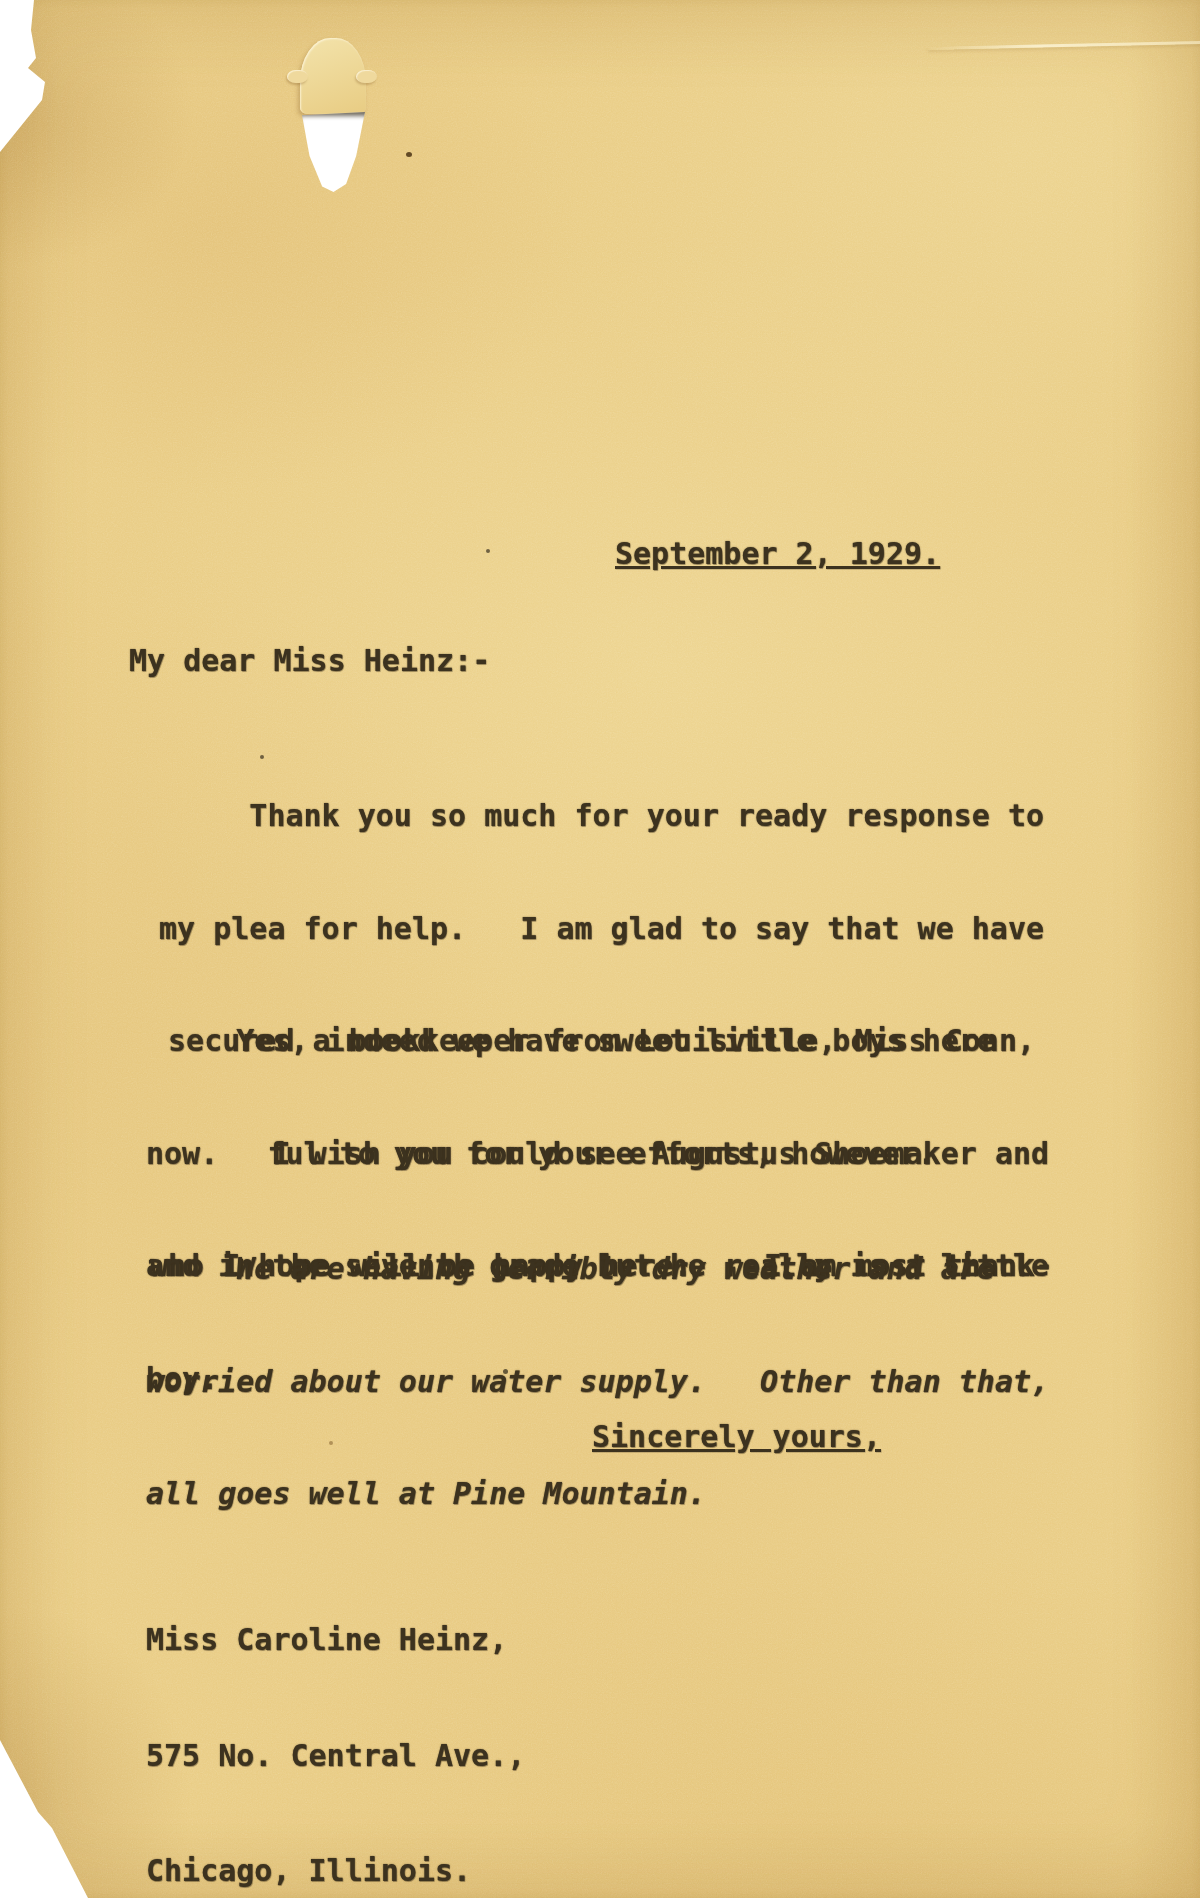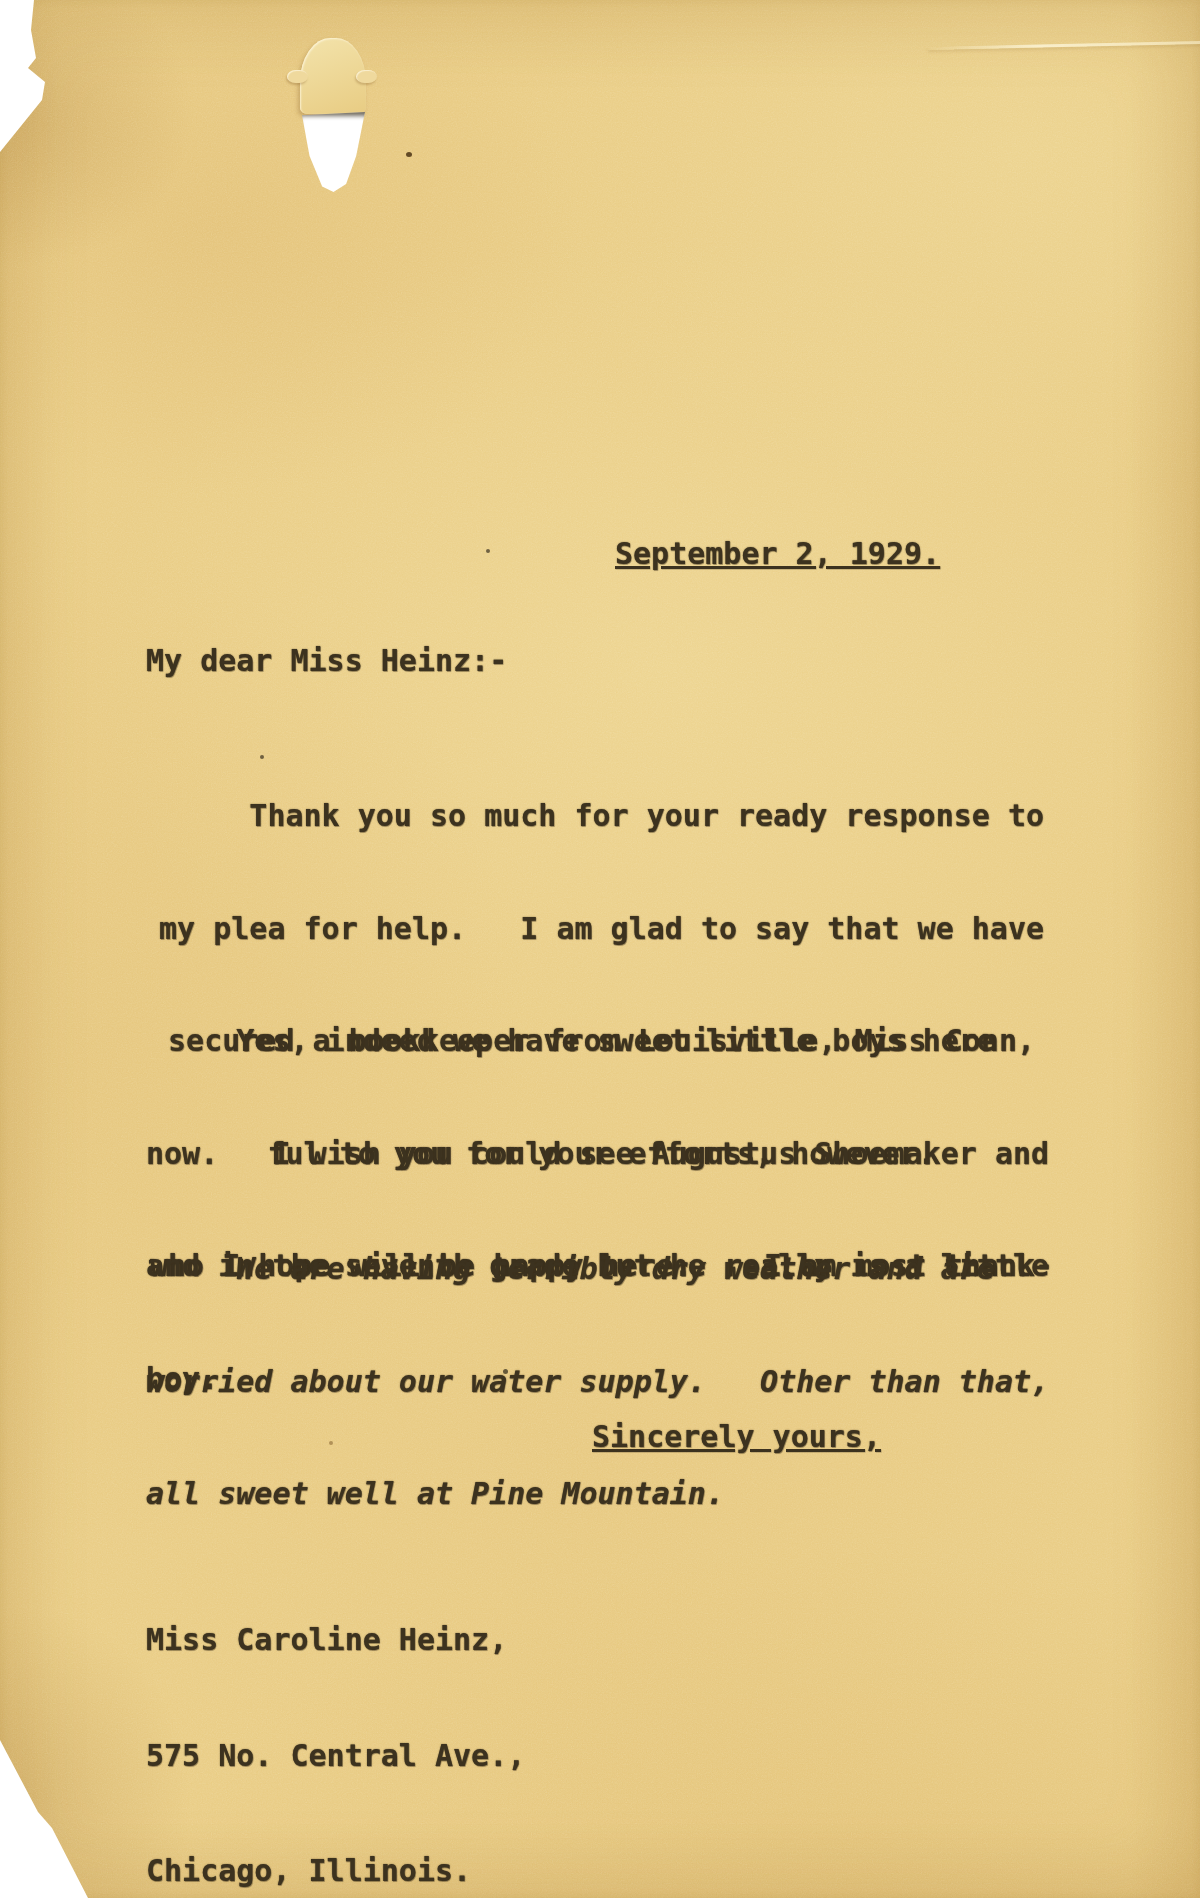--- a/index.html
+++ b/index.html
@@ -75,21 +75,21 @@
   .letter-text {
     position: absolute; inset: 0;
     color: #3c321f;
     font-size: 30px; font-weight: bold;
     white-space: pre;
     text-shadow: 0 0 1.4px rgba(62,50,28,.8), 0.6px 0.6px 0 rgba(62,50,28,.35);
     filter: blur(0.25px);
   }
   .block { position: absolute; line-height: 37.5px; }
   .date       { left: 615px; top: 535px; text-decoration: underline;  }
-  .salutation { left: 146px; top: 642px;  }
+  .salutation { left: 129px; top: 642px;  }
   .p1         { left: 150px; top: 722px; text-align: center;  }
   .p2         { left: 146px; top: 947px;  }
   .p3         { left: 146px; top: 1175px; font-style: italic; }
   .closing    { left: 592px; top: 1418px; text-decoration: underline; }
   .address    { left: 146px; top: 1544px; line-height: 38.5px; }
 </style>
 </head>
 <body>
 
 <div class="paper">
@@ -134,21 +134,21 @@
     <div class="block p2">
       <div>     Yes, indeed we have sweet little boys here</div>
       <div>now.   I wish you could see Augustus Shoemaker and</div>
       <div>and in the seventh grade but he really is a little</div>
       <div>boy.</div>
     </div>
 
     <div class="block p3">
       <div>     We are having terribly dry weather and are</div>
       <div>worried about our water supply.   Other than that,</div>
-      <div>all sweet well at Pine Mountain.</div>
+      <div>all goes well at Pine Mountain.</div>
     </div>
 
     <div class="block closing">Sincerely yours,</div>
 
     <div class="block address">
       <div>Miss Caroline Heinz,</div>
       <div>575 No. Central Ave.,</div>
       <div>Chicago, Illinois.</div>
       
     </div>

